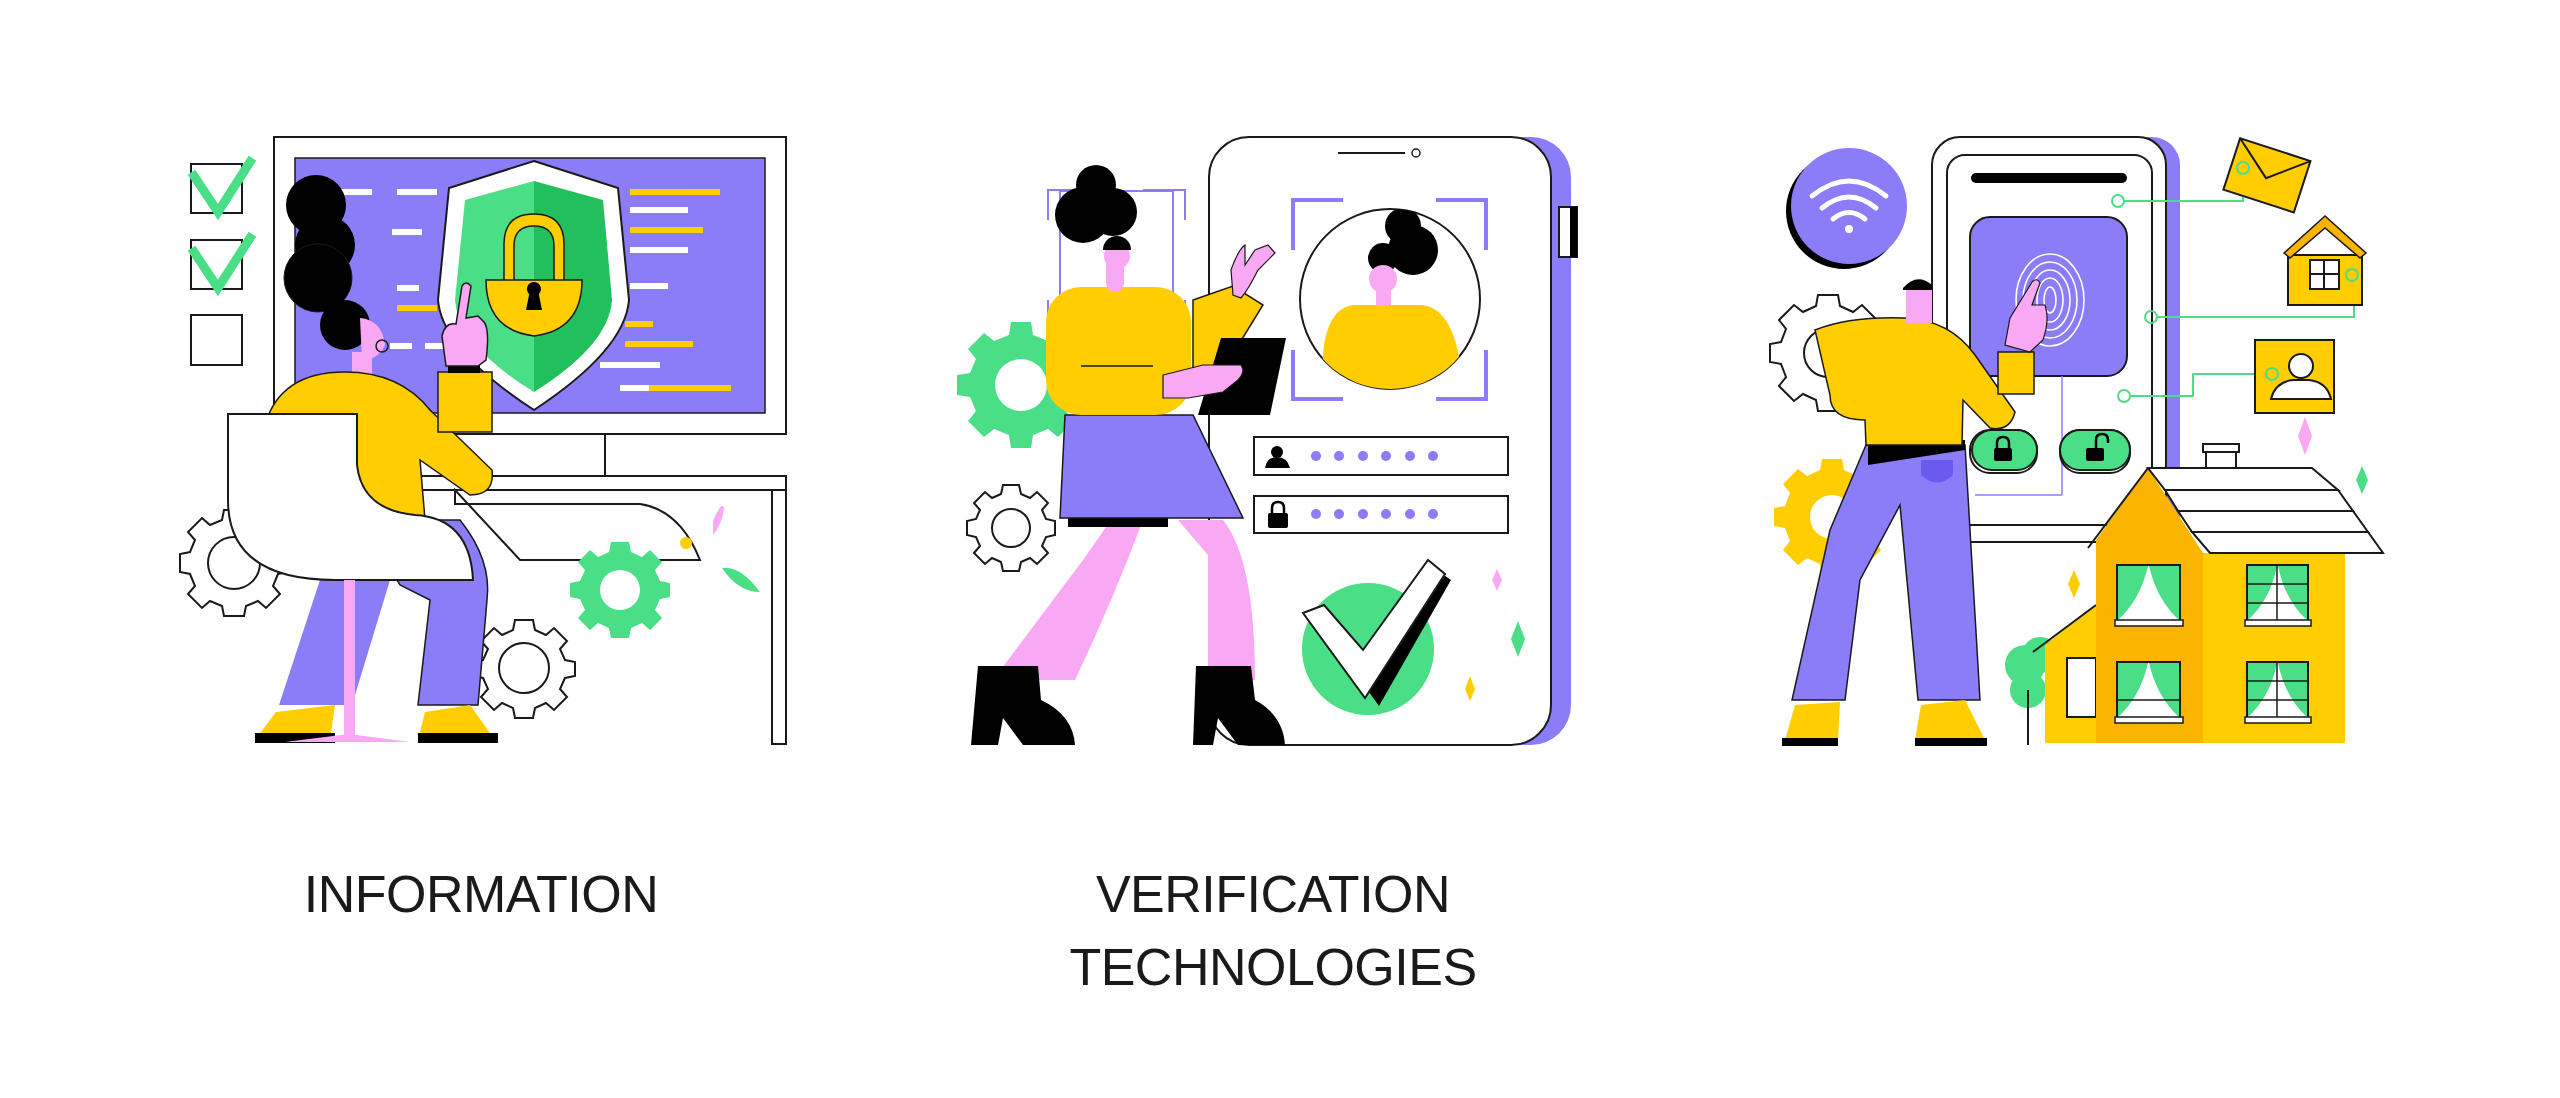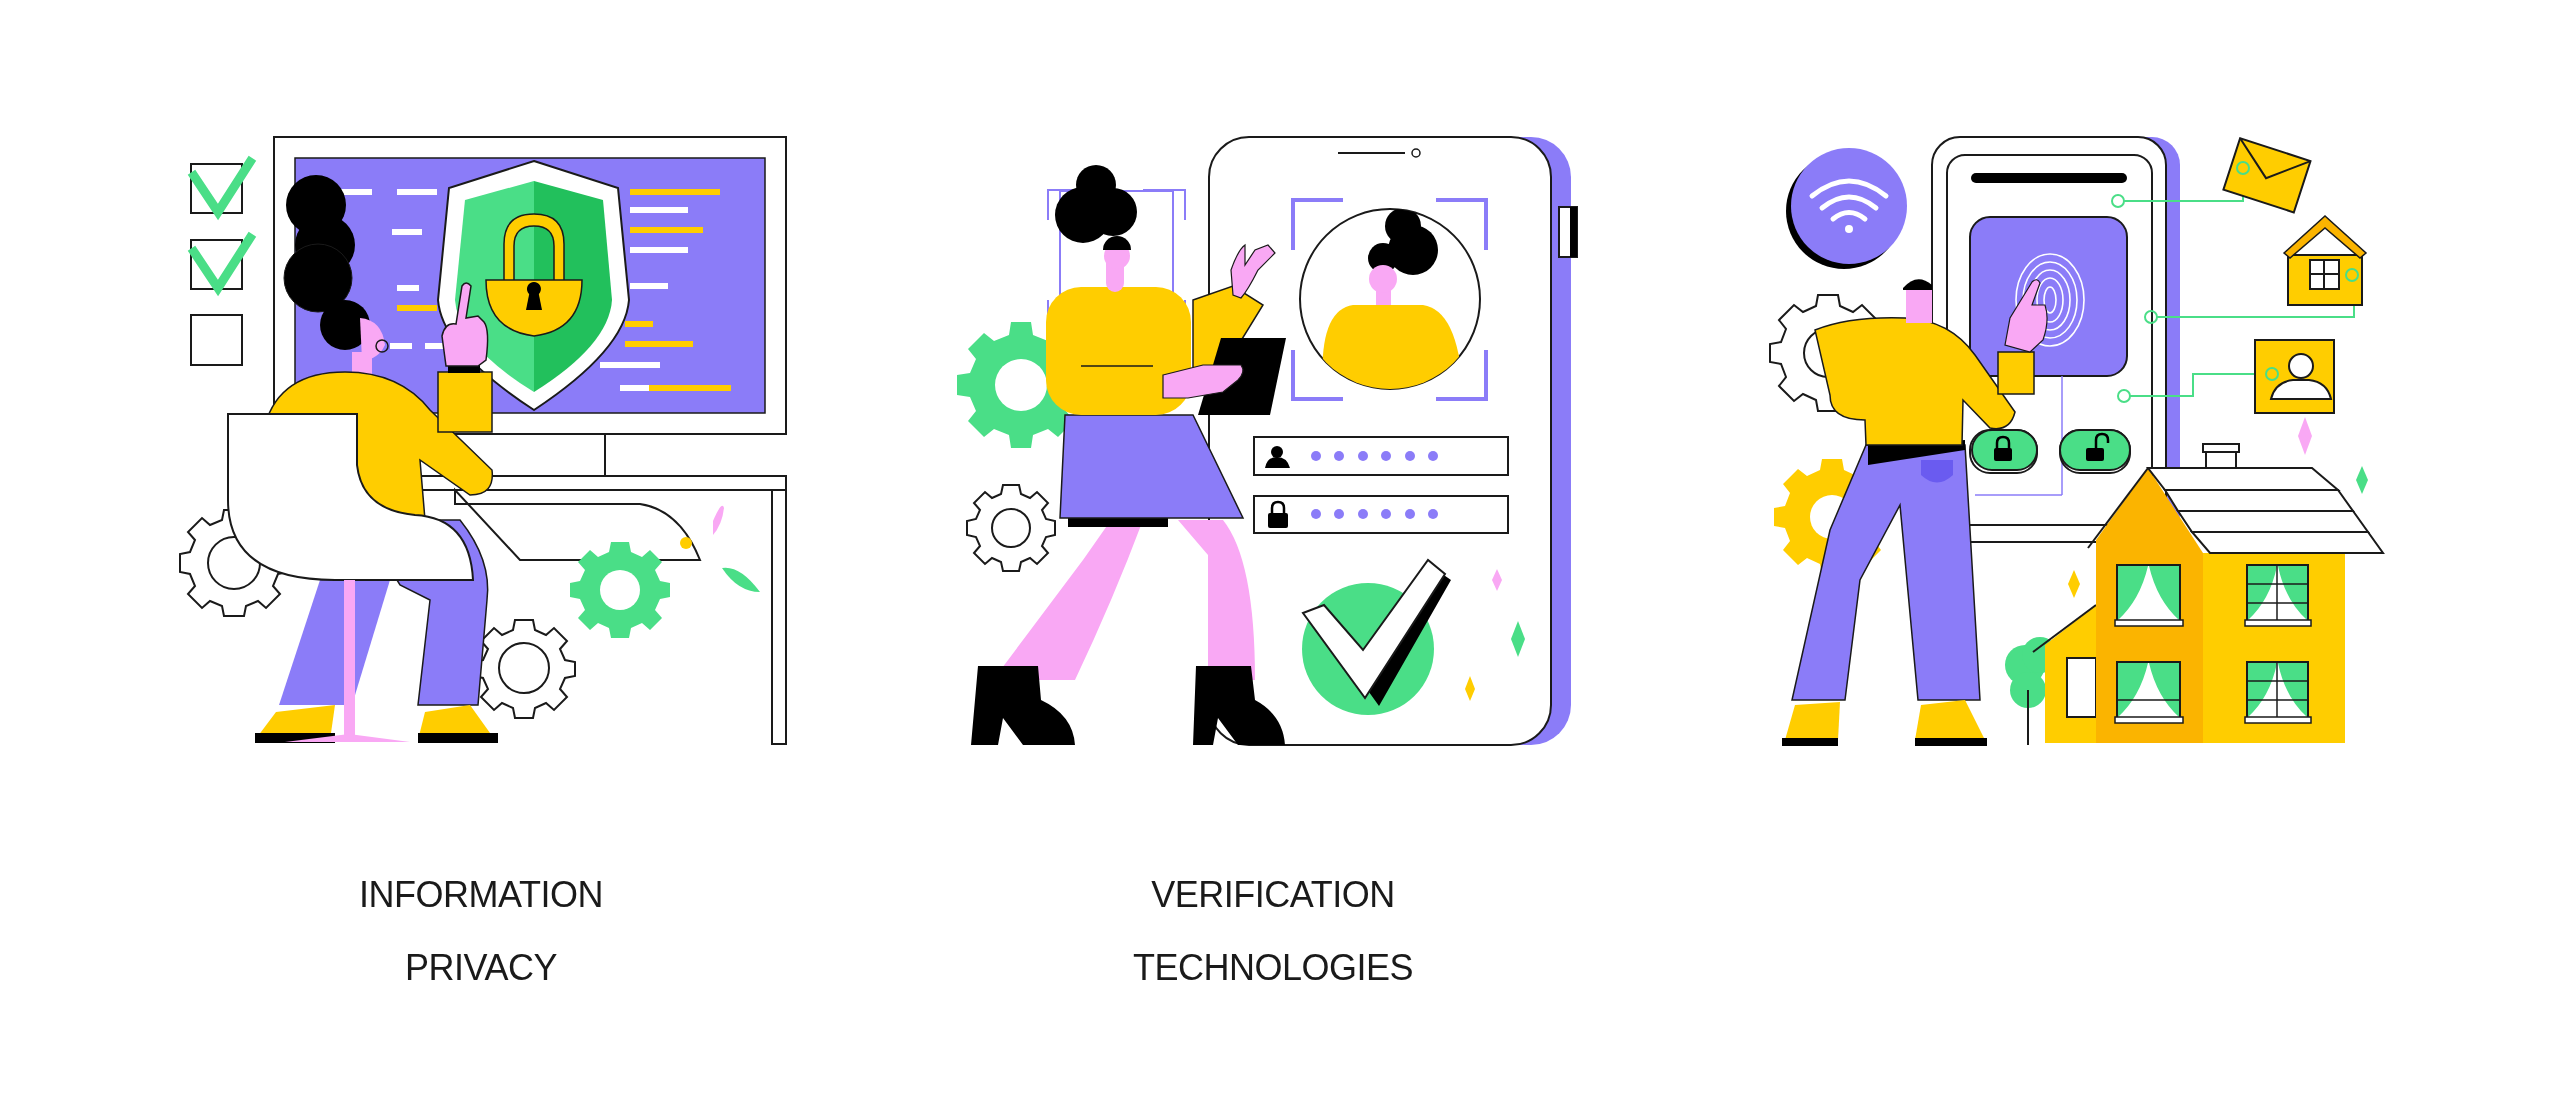--- a/index.html
+++ b/index.html
@@ -1,21 +1,21 @@
 <!DOCTYPE html>
 <html><head>
 <meta charset="utf-8">
 <style>
   html, body { margin: 0; padding: 0; background: #ffffff; }
   body { width: 2560px; height: 1098px; position: relative; overflow: hidden;
          font-family: "Liberation Sans", "DejaVu Sans", sans-serif; }
   .panel { position: absolute; top: 0; height: 1098px; }
   .art { position: absolute; top: 0; left: 0; }
   .caption { position: absolute; top: 858px; width: 700px; text-align: center;
-             color: #1a1a1a; font-size: 36px; line-height: 73px; letter-spacing: -0.5px;
+             color: #1a1a1a; font-size: 52px; line-height: 73px; letter-spacing: -0.5px;
              font-family: "Liberation Sans", "DejaVu Sans", sans-serif; font-weight: 400; }
   .caption span { display: block; }
 </style>
 </head>
 <body>
 
 <div class="panel" style="left:0;width:853px;">
   <svg class="art" width="853" height="800" viewBox="0 0 853 800">
 
     <g stroke="#1a1a1a" stroke-width="2" fill="#fff">
@@ -116,21 +116,20 @@
     </g>
 
     <g>
       <path d="M228,414 L357,414 L357,465 Q362,510 415,515 Q470,518 473,580 L335,580 Q228,580 228,500 Z" fill="#fff" stroke="#1a1a1a" stroke-width="2"></path>
       <rect x="344" y="580" width="11" height="158" fill="#F9A8F4"></rect>
       <path d="M285,742 L349,734 L410,742 Z" fill="#F9A8F4"></path>
     </g>
   </svg>
   <div class="caption" style="left:131px;">
     <span>INFORMATION</span>
-    <span>PRIVACY</span>
   </div>
 </div>
 
 <div class="panel" style="left:846px;width:853px;">
   <svg class="art" width="853" height="800" viewBox="853 0 853 800">
 
     <g transform="translate(1028,381)">
       <path d="M-10,-59 L10,-59 L12,-46 L27,-40 L37,-48 L53,-32 L45,-22 L51,-8 L64,-6 L64,14 L51,16 L45,30 L53,40 L37,56 L27,48 L12,54 L10,67 L-10,67 L-12,54 L-27,48 L-37,56 L-53,40 L-45,30 L-51,16 L-64,14 L-64,-6 L-51,-8 L-45,-22 L-53,-32 L-37,-48 L-27,-40 L-12,-46 Z" fill="#4ADE87"></path>
       <circle cx="0" cy="4" r="26" fill="#fff"></circle>
     </g>

